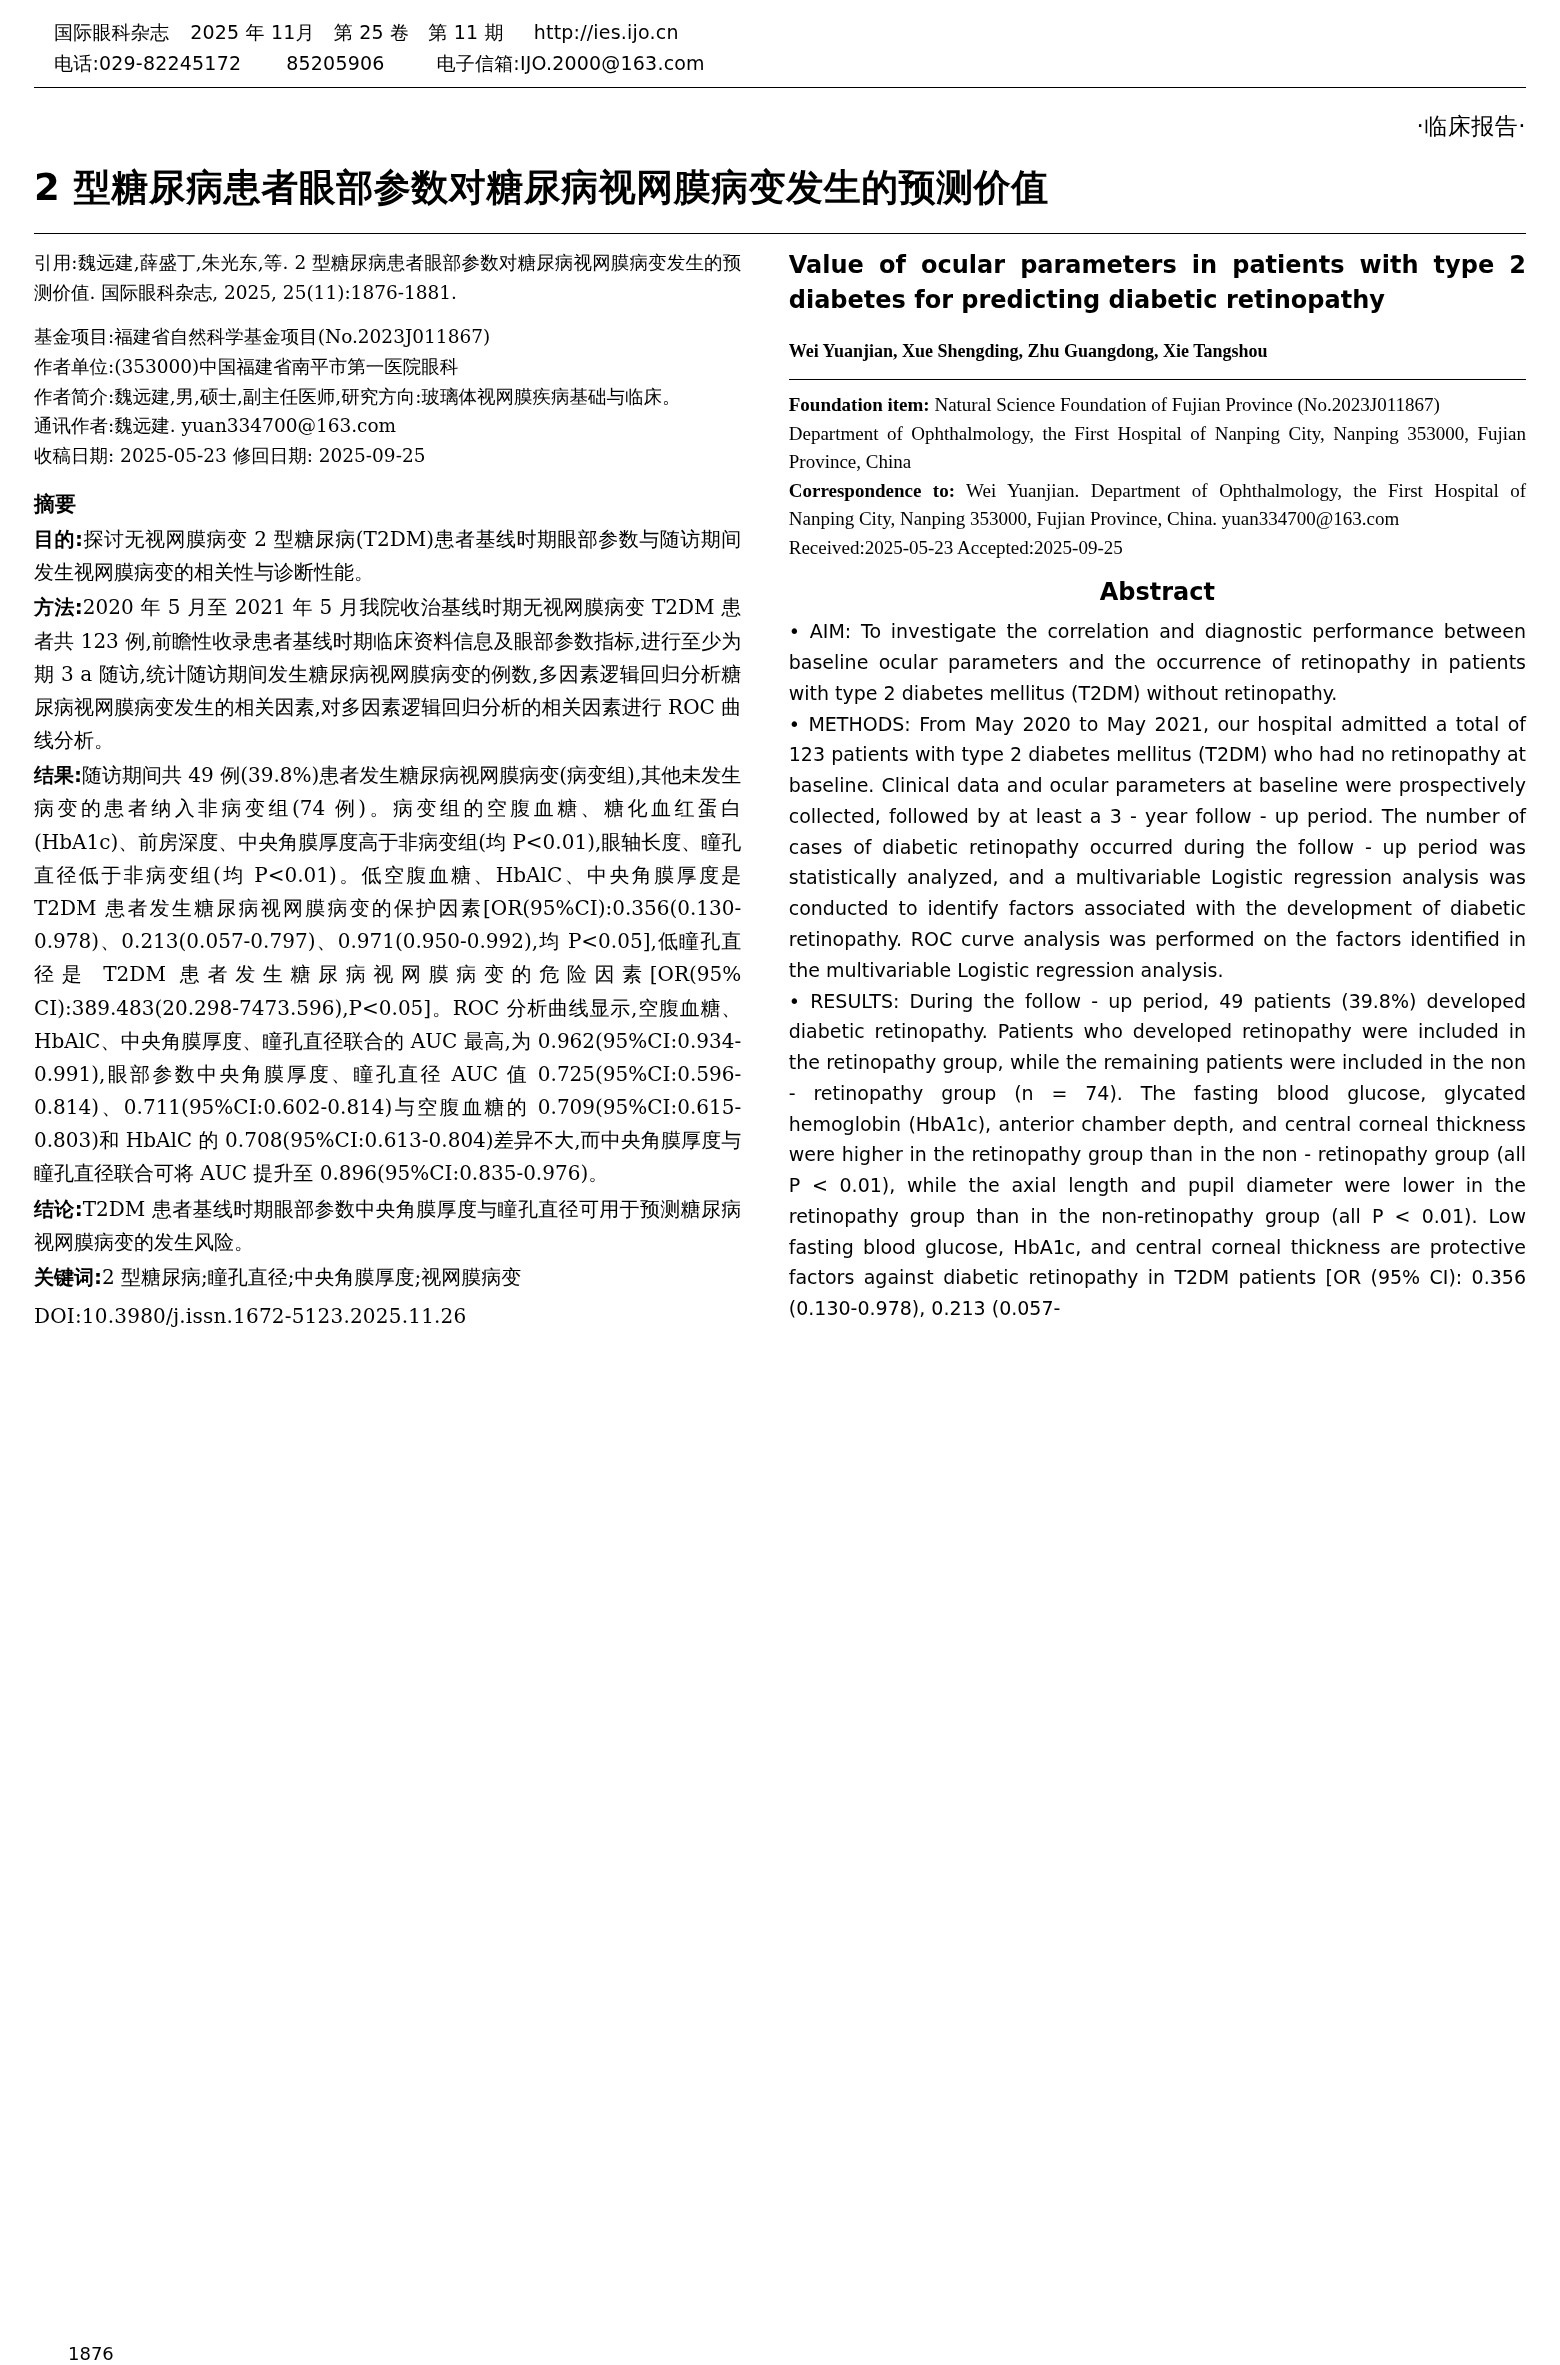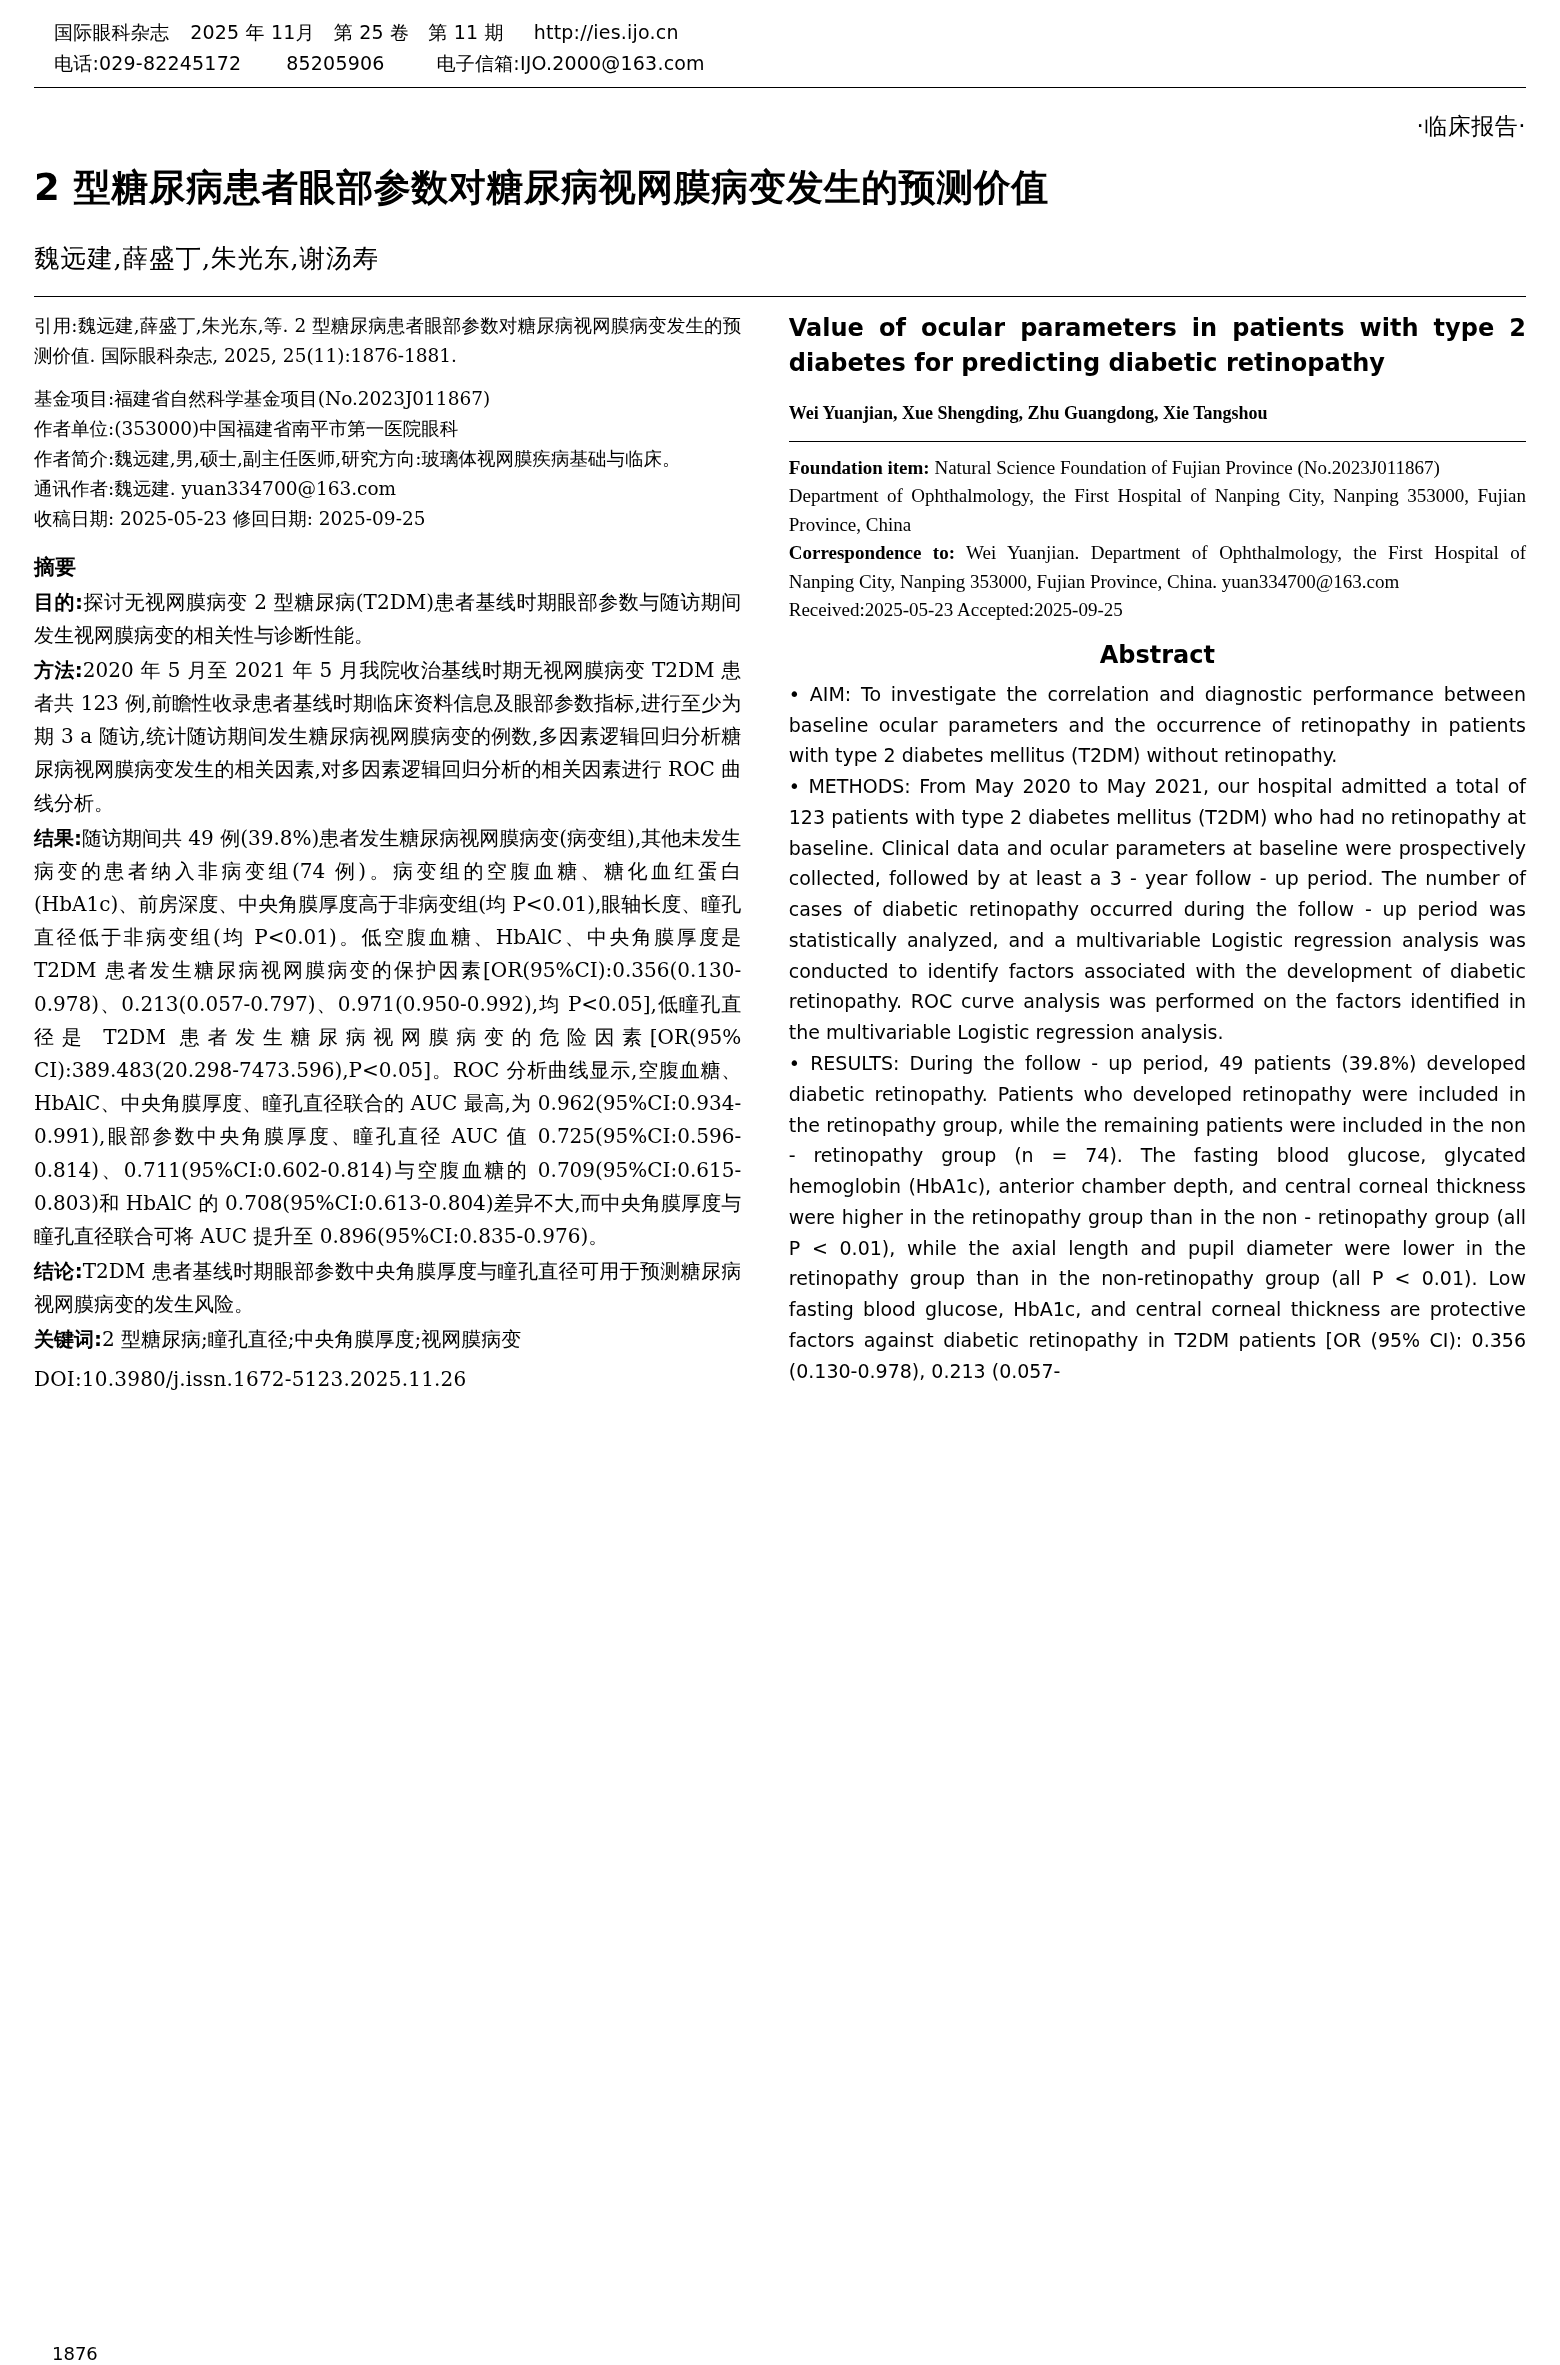--- a/index.html
+++ b/index.html
@@ -174,21 +174,21 @@
     font-family: "DejaVu Sans", sans-serif;
     font-size: 19px;
     line-height: 1.62;
     text-align: justify;
     text-align-last: left;
   }
   .abs-body p { margin: 0; }
 
   .folio {
     position: absolute;
-    left: 52px;
+    left: 68px;
     bottom: 19px;
     font-family: "DejaVu Sans", sans-serif;
     font-size: 18px;
   }
 </style>
 </head>
 <body>
 
 <div class="page">
 
@@ -198,21 +198,20 @@
     </div>
     <div class="row">
       <span>电话:029-82245172</span><span class="sp-e"></span><span>85205906</span><span class="sp-f"></span><span>电子信箱:IJO.2000@163.com</span>
     </div>
   </div>
   <hr class="runhead-rule">
 
   <div class="category">·临床报告·</div>
 
   <div class="title-cn">2 型糖尿病患者眼部参数对糖尿病视网膜病变发生的预测价值</div>
-  <div class="authors-cn">魏远建,薛盛丁,朱光东,谢汤寿</div>
 
   <hr class="title-rule">
 
   <div class="cols">
 
     <div class="col-left">
 
       <div class="cn-small">
         <p>引用:魏远建,薛盛丁,朱光东,等. 2 型糖尿病患者眼部参数对糖尿病视网膜病变发生的预测价值. 国际眼科杂志, 2025, 25(11):1876-1881.</p>
       </div>

